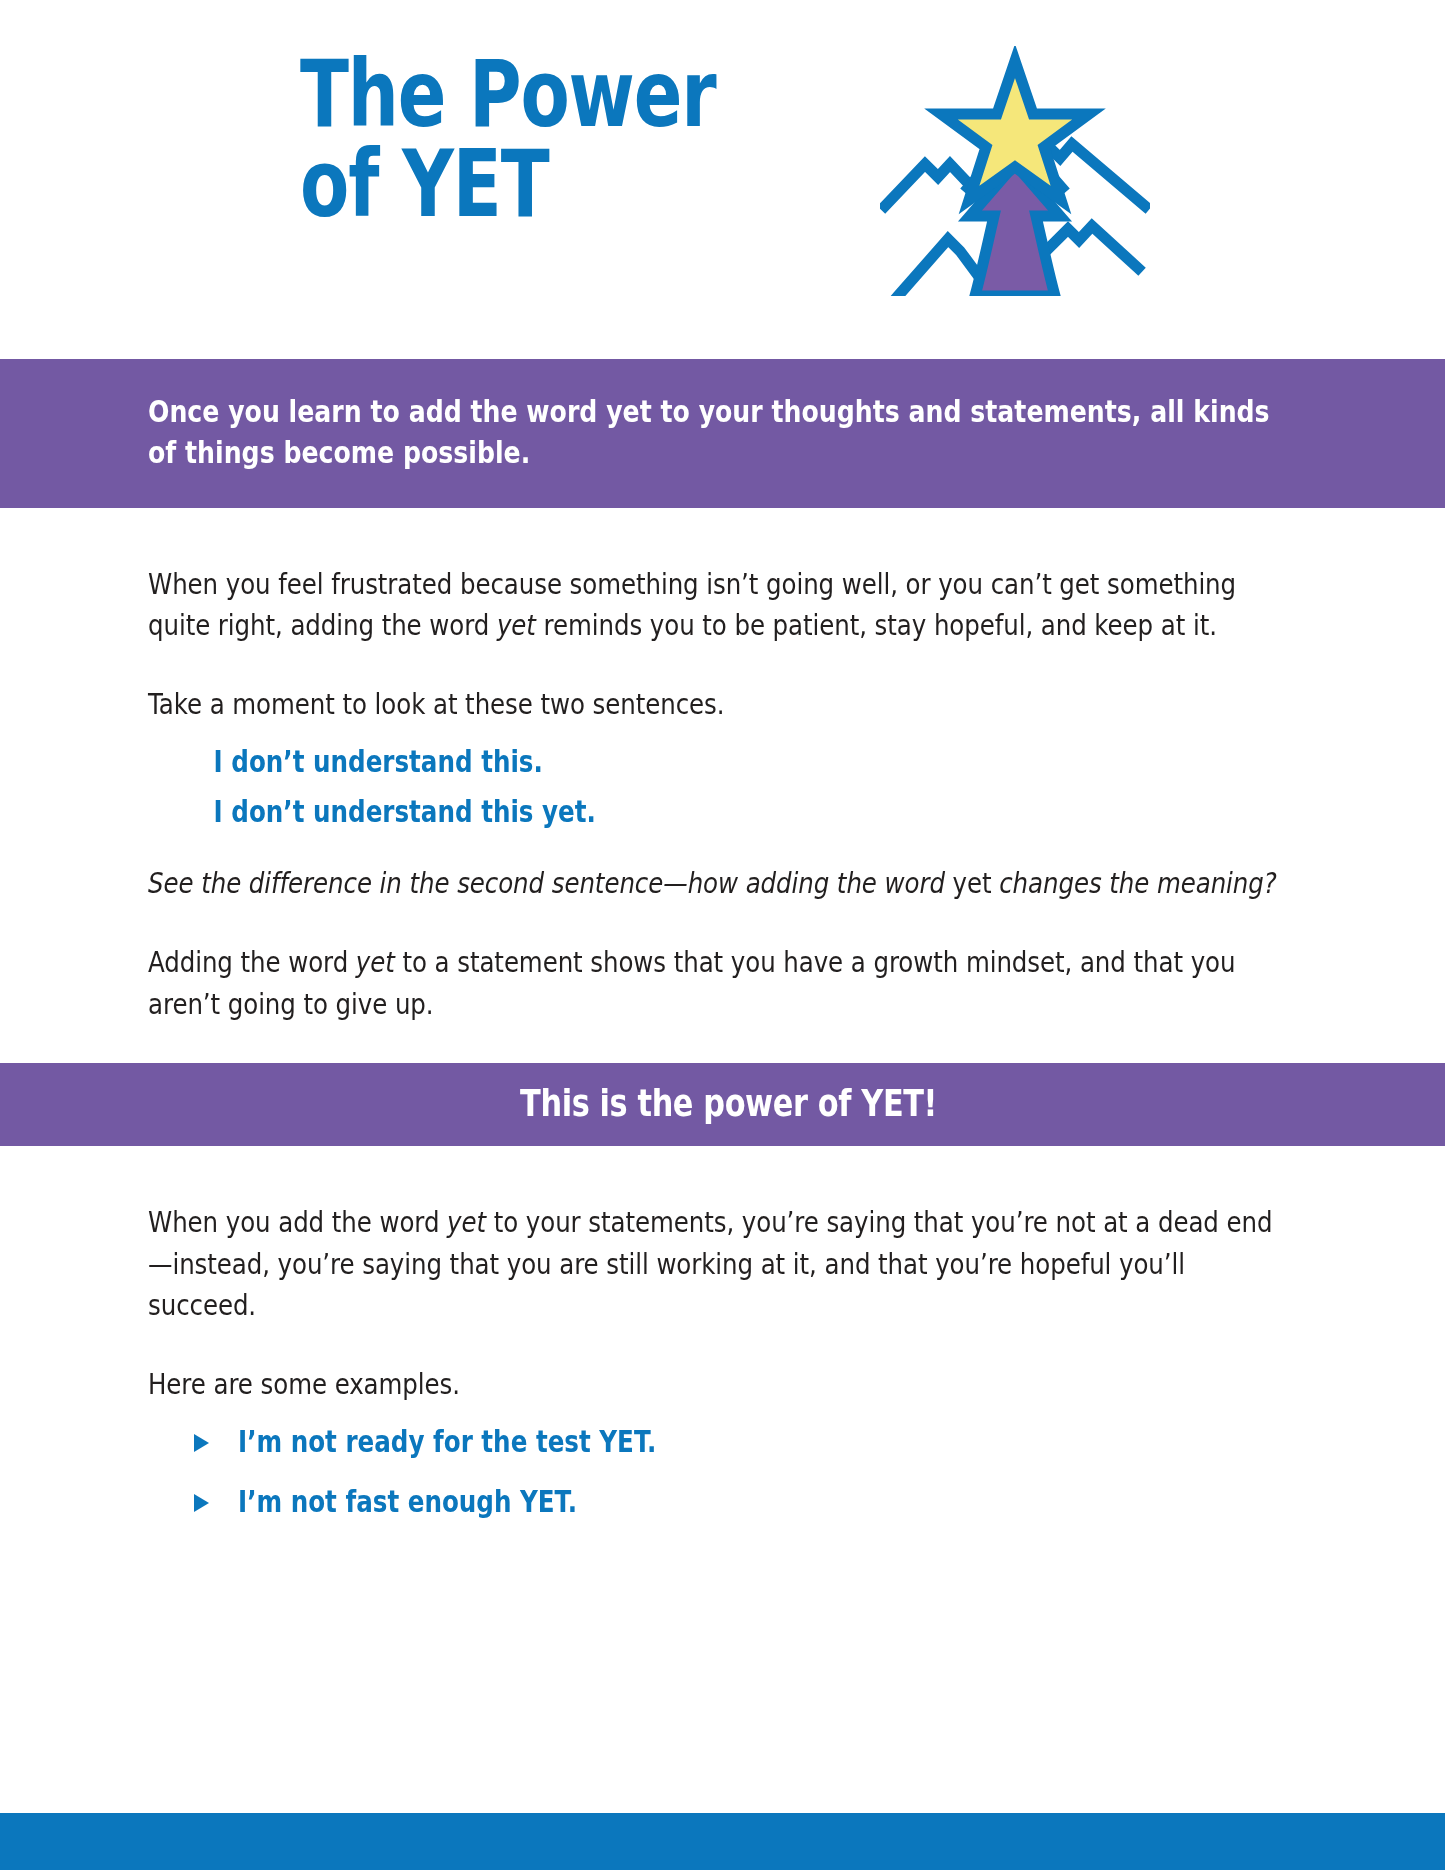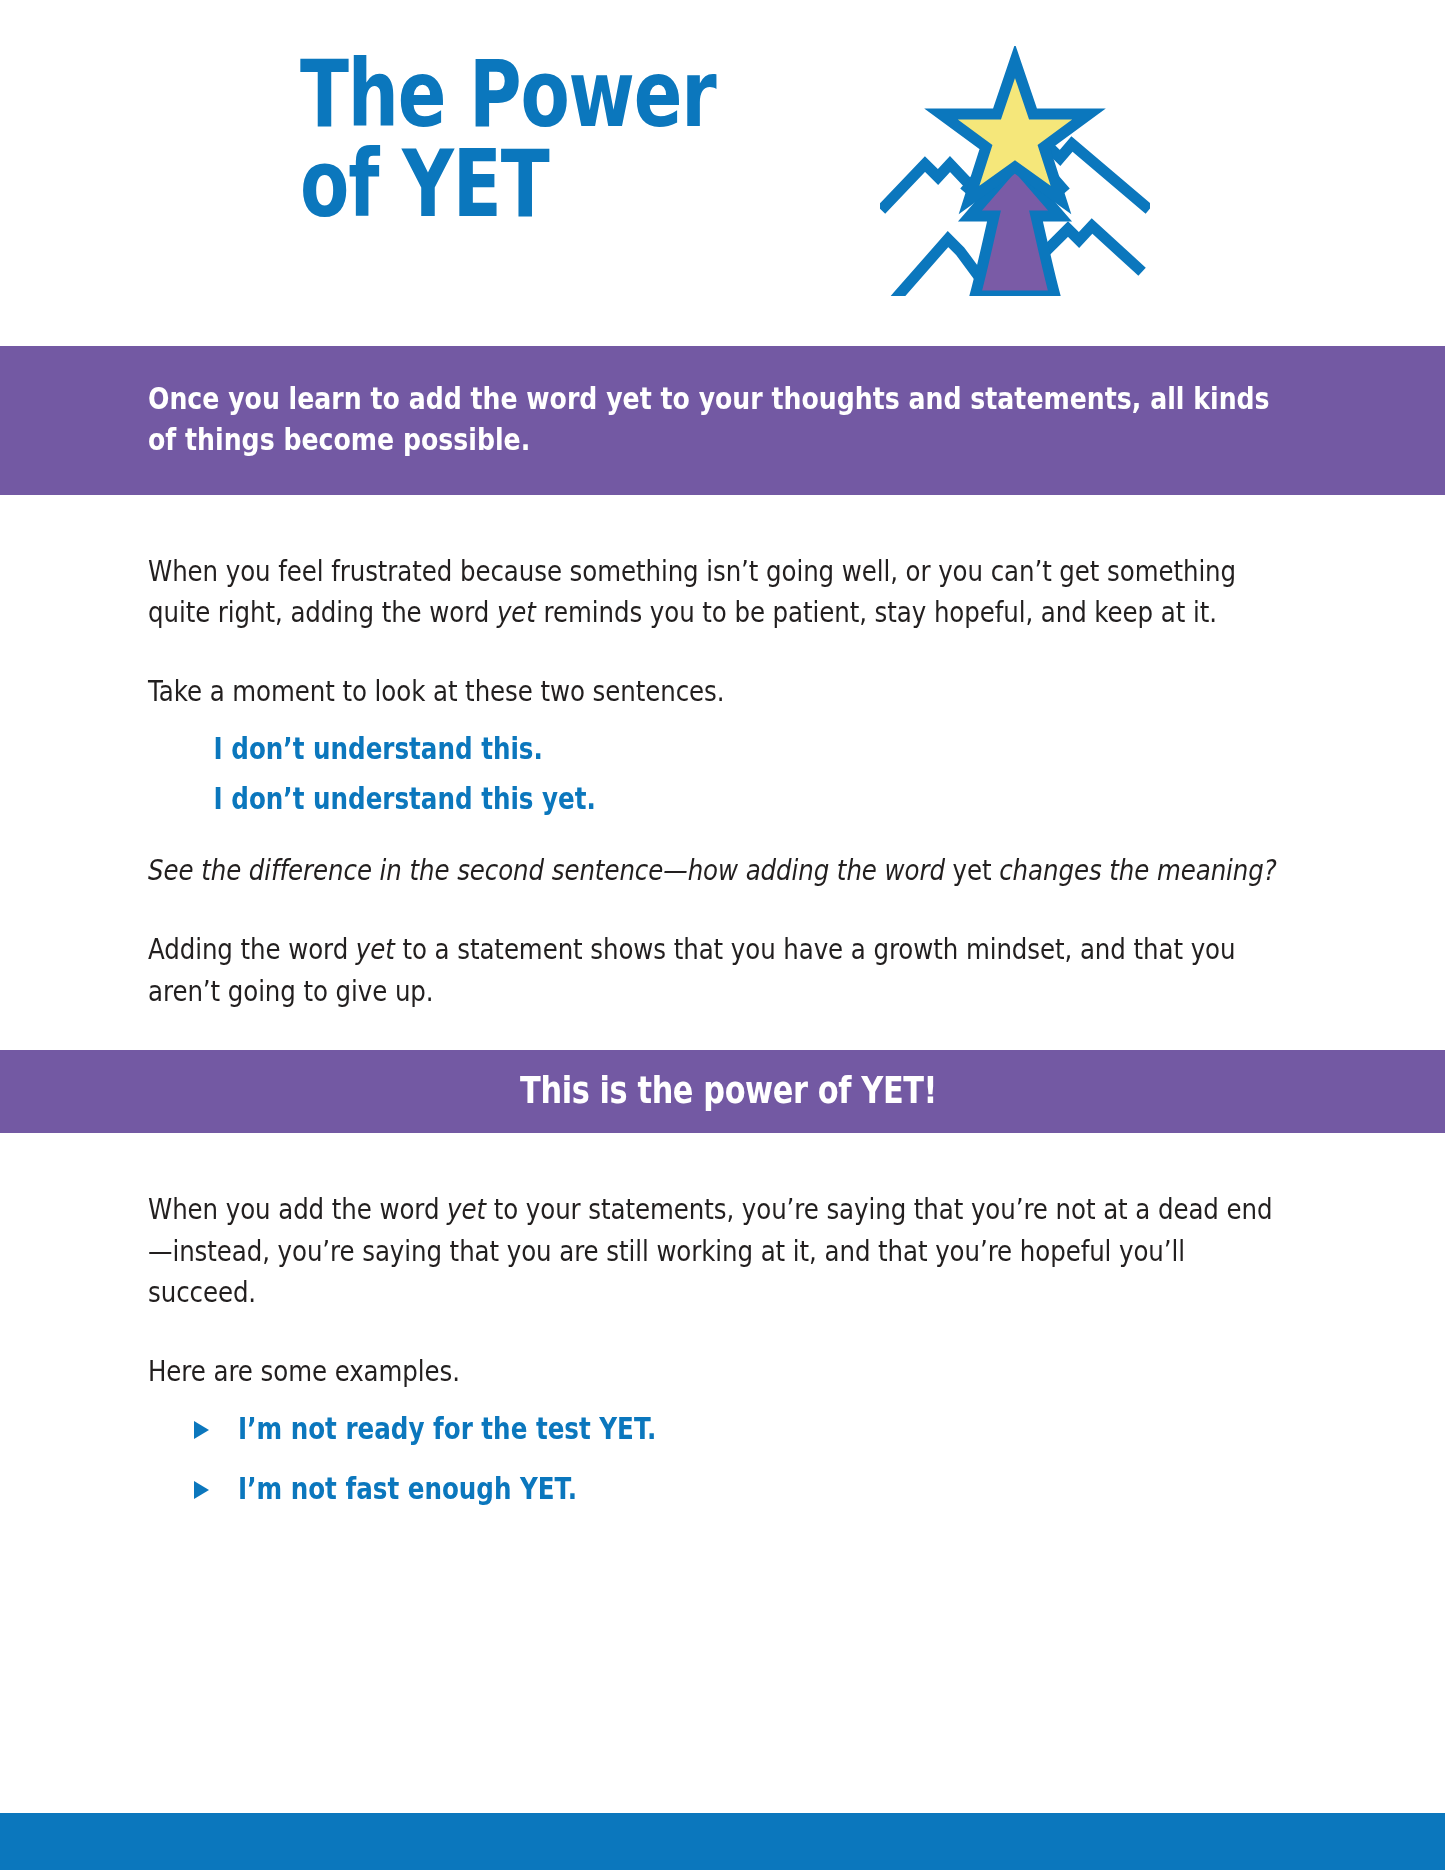--- a/index.html
+++ b/index.html
@@ -54,20 +54,21 @@
     top: 18px;
     width: 270px;
     height: 250px;
   }
 
   
   .banner {
     background: #7359A3;
     width: 100%;
     box-sizing: border-box;
+    margin-top: 13px;
   }
   .banner-intro {
     padding: 32px 148px 34px 148px;
   }
   .banner-intro .banner-text {
     font-family: "DejaVu Sans", sans-serif;
     font-weight: bold;
     font-size: 30px;
     line-height: 1.38;
     color: #ffffff;

